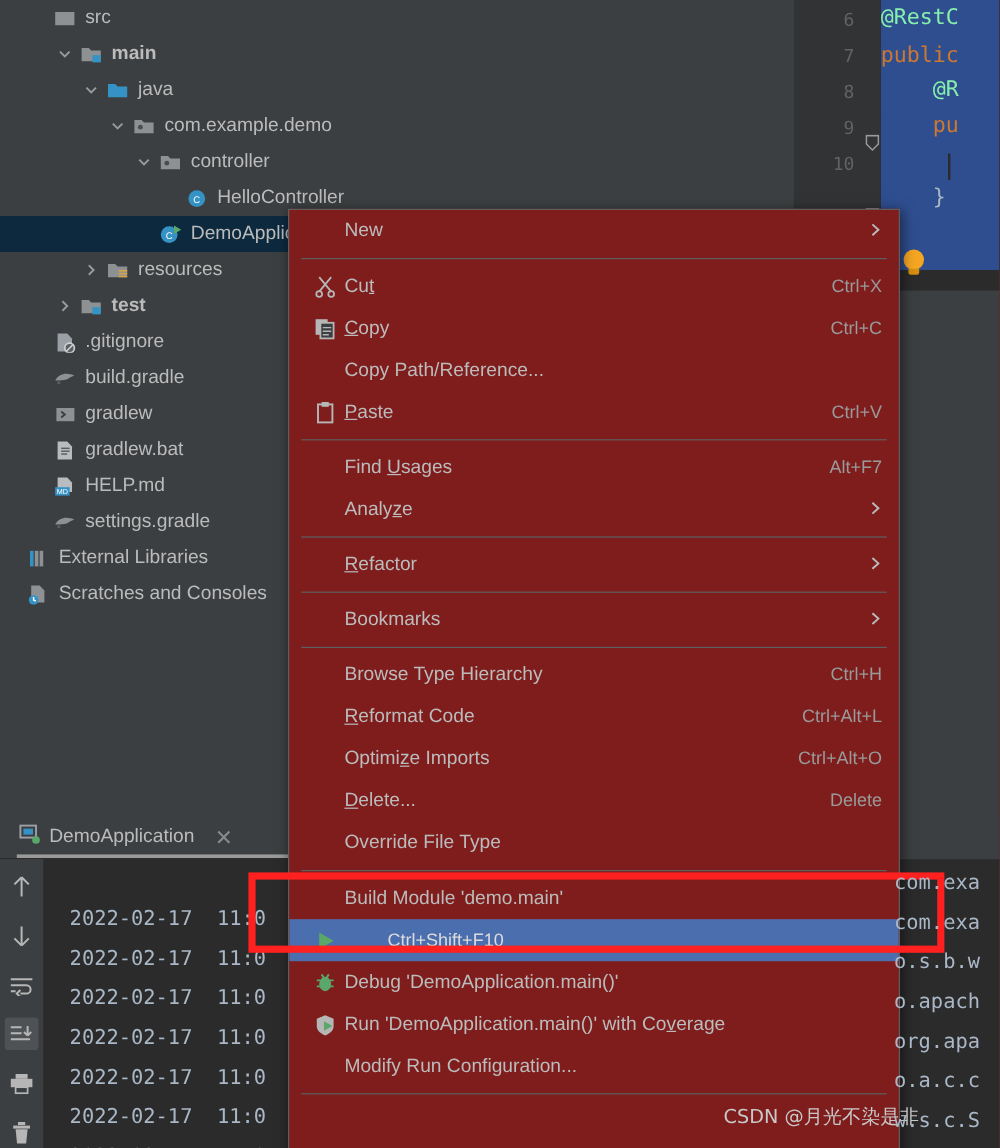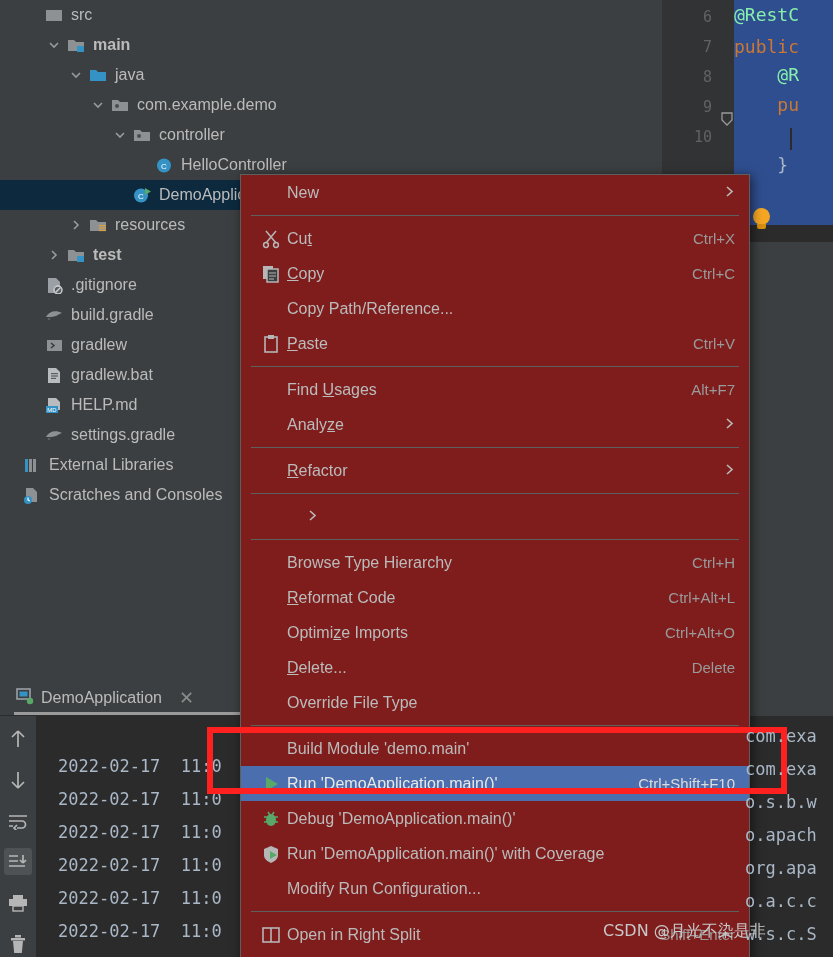--- a/index.html
+++ b/index.html
@@ -543,20 +543,21 @@
     <div class="mi">
       <span class="mi-icon"></span>
       <span class="mi-label"><u>R</u>efactor</span>
       <span class="mi-arrow"><svg width="11" height="13" viewBox="0 0 11 13">
           <path d="M3 2l5 4.5L3 11" stroke="#bbbbbb" stroke-width="1.6" fill="none"></path>
         </svg></span>
     </div>
     <div class="msep"></div>
     <div class="mi">
       <span class="mi-icon"></span>
+      <span class="mi-label">Bookmarks</span>
       <span class="mi-arrow"><svg width="11" height="13" viewBox="0 0 11 13">
           <path d="M3 2l5 4.5L3 11" stroke="#bbbbbb" stroke-width="1.6" fill="none"></path>
         </svg></span>
     </div>
     <div class="msep"></div>
     <div class="mi">
       <span class="mi-icon"></span>
       <span class="mi-label">Browse Type Hierarchy</span>
       <span class="mi-accel">Ctrl+H</span>
     </div>
@@ -583,21 +584,20 @@
     <div class="mi">
       <span class="mi-icon"></span>
       <span class="mi-label">Build Module 'demo.main'</span>
     </div>
     <div class="mi sel">
       <span class="mi-icon">
         <svg width="20" height="20" viewBox="0 0 20 20">
           <path d="M5 3l12 7-12 7z" fill="#59a869"></path>
         </svg>
       </span>
-      <span class="mi-label">R<u>u</u>n 'DemoApplication.main()'</span>
       <span class="mi-accel">Ctrl+Shift+F10</span>
     </div>
     <div class="mi">
       <span class="mi-icon">
         <svg width="20" height="20" viewBox="0 0 20 20">
           <ellipse cx="10" cy="11" rx="5" ry="6" fill="#59a869"></ellipse>
           <path d="M3 8h3M14 8h3M3 13h3M14 13h3M7 3l2 3M13 3l-2 3" stroke="#59a869" stroke-width="1.6"></path>
         </svg>
       </span>
       <span class="mi-label">Debug 'DemoApplication.main()'</span>
@@ -609,30 +609,20 @@
           <path d="M9 7l7 4-7 4z" fill="#59a869"></path>
         </svg>
       </span>
       <span class="mi-label">Run 'DemoApplication.main()' with Co<u>v</u>erage</span>
     </div>
     <div class="mi">
       <span class="mi-icon"></span>
       <span class="mi-label">Modify Run Configuration...</span>
     </div>
     <div class="msep"></div>
-    <div class="mi">
-      <span class="mi-icon">
-        <svg width="20" height="20" viewBox="0 0 20 20">
-          <rect x="2" y="3" width="16" height="14" fill="none" stroke="#b6b6b6" stroke-width="1.6"></rect>
-          <path d="M10 3v14" stroke="#b6b6b6" stroke-width="1.6"></path>
-        </svg>
-      </span>
-      <span class="mi-label">Open in Right Split</span>
-      <span class="mi-accel">Shift+Enter</span>
-    </div>
     <div class="mi">
       <span class="mi-icon"></span>
     </div>
   </div>
 
 <div id="red-box"></div>
 
 <div id="watermark">CSDN @月光不染是非</div>
 
 <div class="log-right" style="top: 726px; position: absolute;">com.exa</div>

